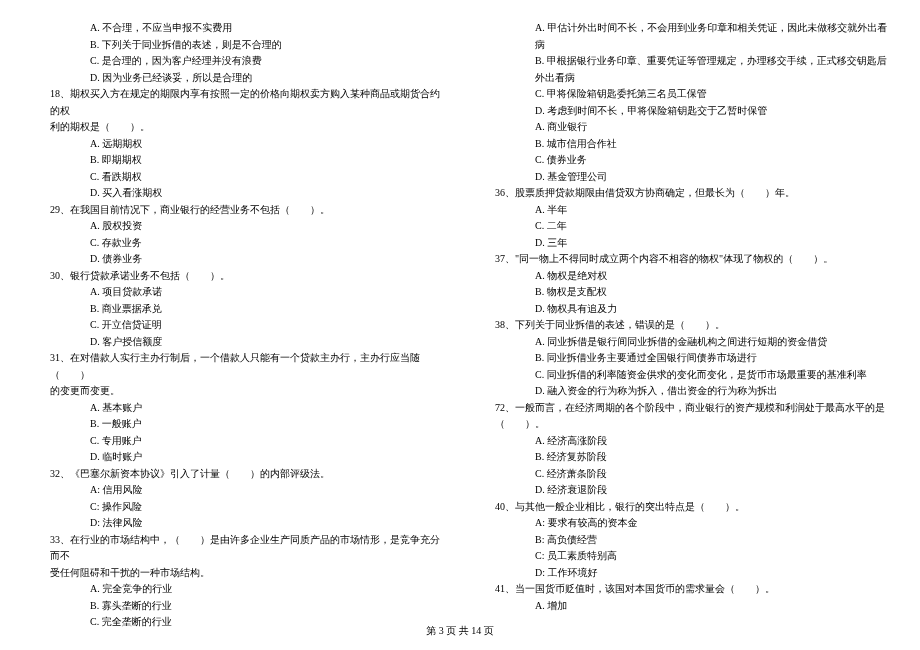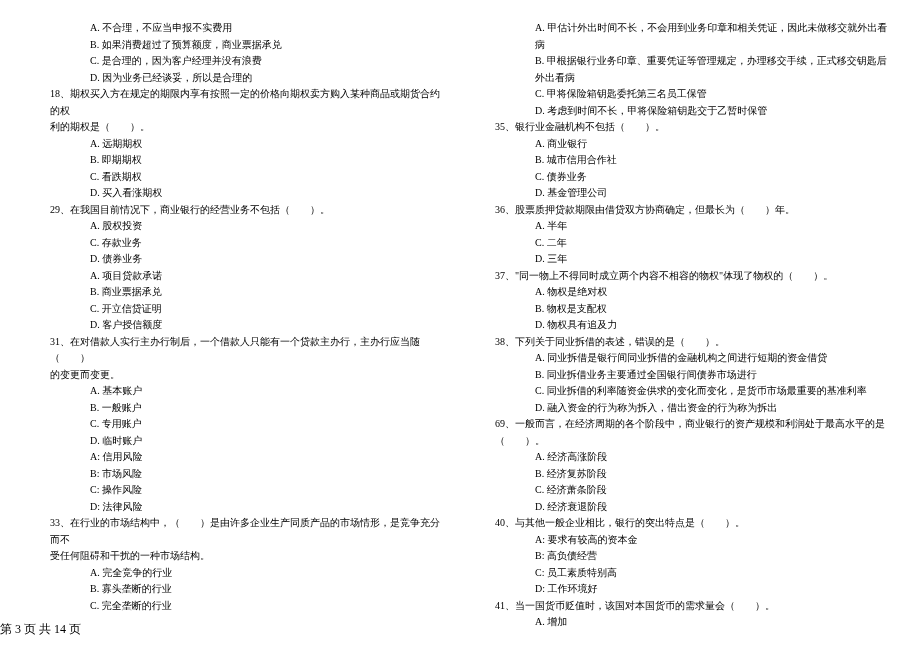--- a/index.html
+++ b/index.html
@@ -30,86 +30,87 @@
       padding-left: 60px;
     }
     .question {
       padding-left: 20px;
     }
     .footer {
       position: absolute;
       bottom: 12px;
       left: 0;
       right: 0;
-      font-size: 12px;
+      text-align: center;
+      font-size: 10px;
     }
   </style>
 </head>
 <body>
 
 <div class="page-container">
   <div class="column" id="left-col">
       <div class="option">A. 不合理，不应当申报不实费用</div>
-      <div class="option">B. 如果消费超过了预算额度，商业票据承兑</div>
+      <div class="option">B. 下列关于同业拆借的表述，则是不合理的</div>
       <div class="option">C. 是合理的，因为客户经理并没有浪费</div>
       <div class="option">D. 因为业务已经谈妥，所以是合理的</div>
       <div class="question">18、期权买入方在规定的期限内享有按照一定的价格向期权卖方购入某种商品或期货合约的权</div>
       <div class="question">利的期权是（　　）。</div>
       <div class="option">A. 远期期权</div>
       <div class="option">B. 即期期权</div>
       <div class="option">C. 看跌期权</div>
       <div class="option">D. 买入看涨期权</div>
       <div class="question">29、在我国目前情况下，商业银行的经营业务不包括（　　）。</div>
       <div class="option">A. 股权投资</div>
       <div class="option">C. 存款业务</div>
       <div class="option">D. 债券业务</div>
+      <div class="question">30、银行贷款承诺业务不包括（　　）。</div>
       <div class="option">A. 项目贷款承诺</div>
       <div class="option">B. 商业票据承兑</div>
       <div class="option">C. 开立信贷证明</div>
       <div class="option">D. 客户授信额度</div>
       <div class="question">31、在对借款人实行主办行制后，一个借款人只能有一个贷款主办行，主办行应当随（　　）</div>
       <div class="question">的变更而变更。</div>
       <div class="option">A.  基本账户</div>
       <div class="option">B.  一般账户</div>
       <div class="option">C.  专用账户</div>
       <div class="option">D.  临时账户</div>
+      <div class="question">32、《巴塞尔新资本协议》引入了计量（　　）的内部评级法。</div>
       <div class="option">A: 信用风险</div>
-      <div class="option">B: 市场风险</div>
       <div class="option">C: 操作风险</div>
       <div class="option">D: 法律风险</div>
       <div class="question">33、在行业的市场结构中，（　　）是由许多企业生产同质产品的市场情形，是竞争充分而不</div>
       <div class="question">受任何阻碍和干扰的一种市场结构。</div>
       <div class="option">A.  完全竞争的行业</div>
       <div class="option">B.  寡头垄断的行业</div>
       <div class="option">C.  完全垄断的行业</div>
     </div>
   <div class="column" id="right-col">
       <div class="option">A. 甲估计外出时间不长，不会用到业务印章和相关凭证，因此未做移交就外出看病</div>
       <div class="option">B. 甲根据银行业务印章、重要凭证等管理规定，办理移交手续，正式移交钥匙后外出看病</div>
       <div class="option">C. 甲将保险箱钥匙委托第三名员工保管</div>
       <div class="option">D. 考虑到时间不长，甲将保险箱钥匙交于乙暂时保管</div>
-      <div class="question">35、银行业金融机构不包括（　　）。</div>
       <div class="option">A.  商业银行</div>
       <div class="option">B.  城市信用合作社</div>
       <div class="option">C.  债券业务</div>
       <div class="option">D.  基金管理公司</div>
       <div class="question">36、股票质押贷款期限由借贷双方协商确定，但最长为（　　）年。</div>
       <div class="option">A.  半年</div>
       <div class="option">C.  二年</div>
       <div class="option">D.  三年</div>
       <div class="question">37、"同一物上不得同时成立两个内容不相容的物权"体现了物权的（　　）。</div>
       <div class="option">A. 物权是绝对权</div>
       <div class="option">B. 物权是支配权</div>
       <div class="option">D. 物权具有追及力</div>
       <div class="question">38、下列关于同业拆借的表述，错误的是（　　）。</div>
       <div class="option">A. 同业拆借是银行间同业拆借的金融机构之间进行短期的资金借贷</div>
       <div class="option">B. 同业拆借业务主要通过全国银行间债券市场进行</div>
       <div class="option">C. 同业拆借的利率随资金供求的变化而变化，是货币市场最重要的基准利率</div>
       <div class="option">D. 融入资金的行为称为拆入，借出资金的行为称为拆出</div>
-      <div class="question">69、一般而言，在经济周期的各个阶段中，商业银行的资产规模和利润处于最高水平的是</div>
+      <div class="question">72、一般而言，在经济周期的各个阶段中，商业银行的资产规模和利润处于最高水平的是</div>
       <div class="question">（　　）。</div>
       <div class="option">A. 经济高涨阶段</div>
       <div class="option">B. 经济复苏阶段</div>
       <div class="option">C. 经济萧条阶段</div>
       <div class="option">D. 经济衰退阶段</div>
       <div class="question">40、与其他一般企业相比，银行的突出特点是（　　）。</div>
       <div class="option">A: 要求有较高的资本金</div>
       <div class="option">B: 高负债经营</div>
       <div class="option">C: 员工素质特别高</div>
       <div class="option">D: 工作环境好</div>

